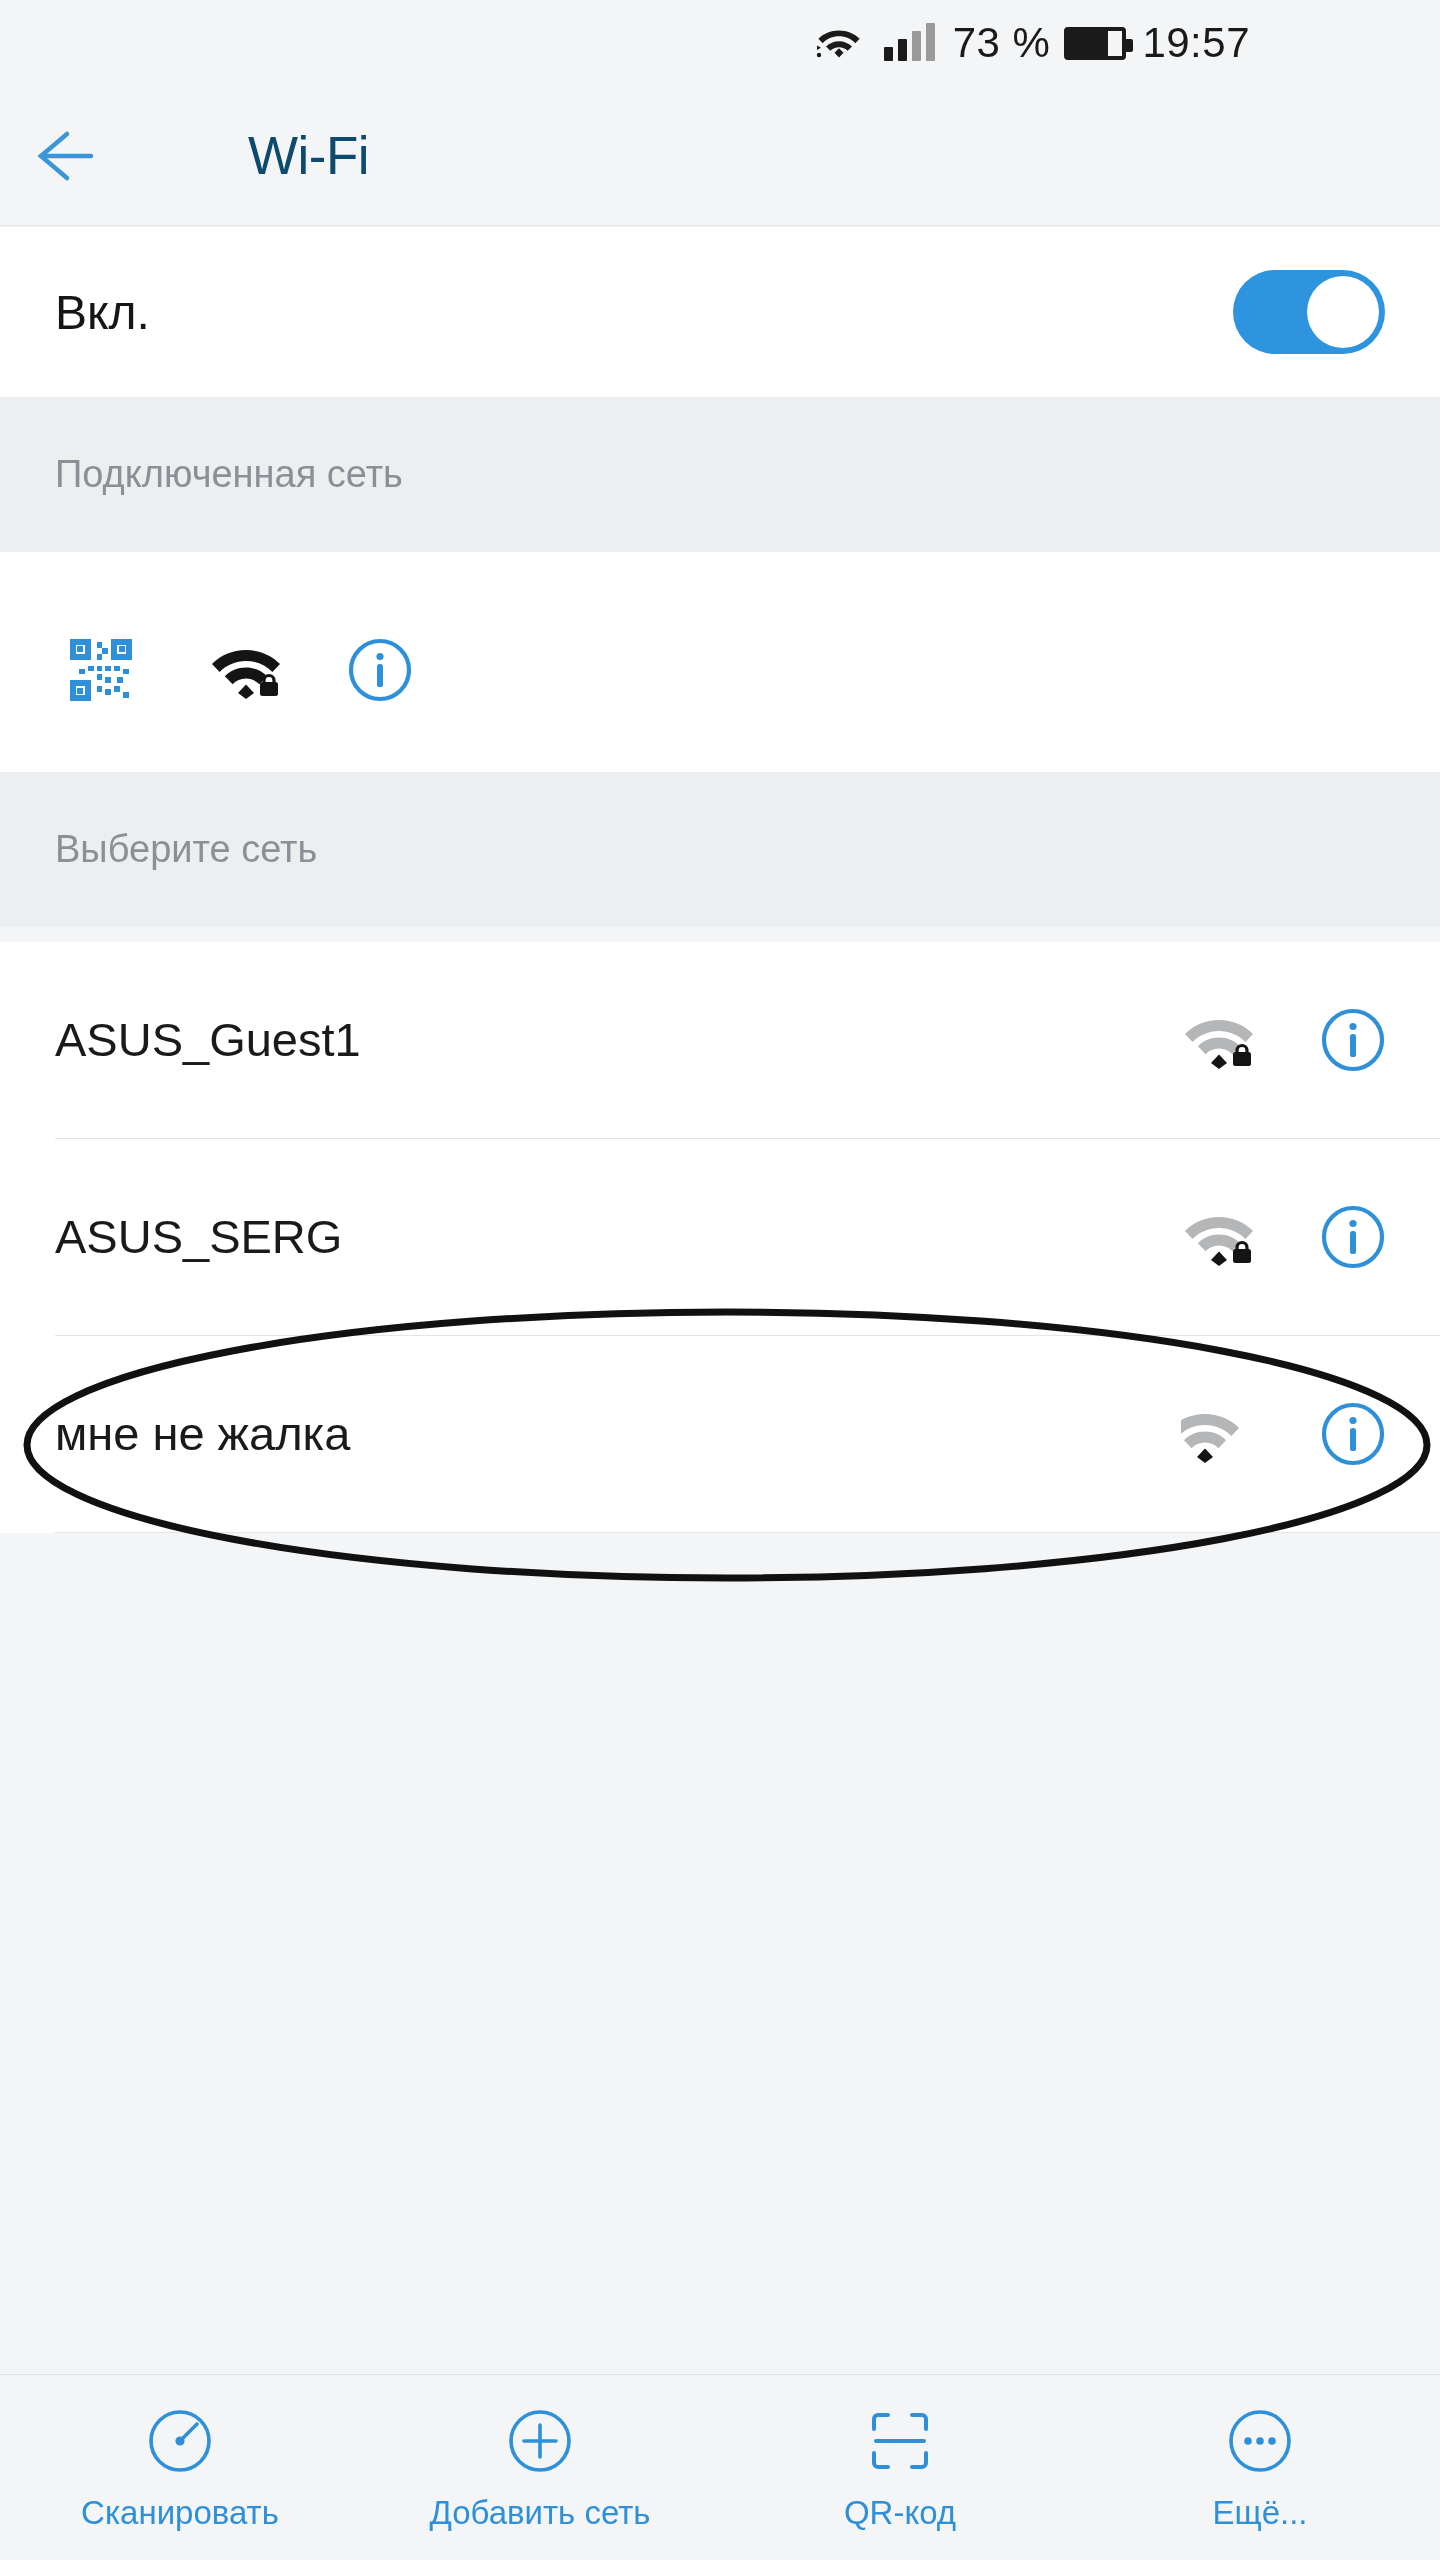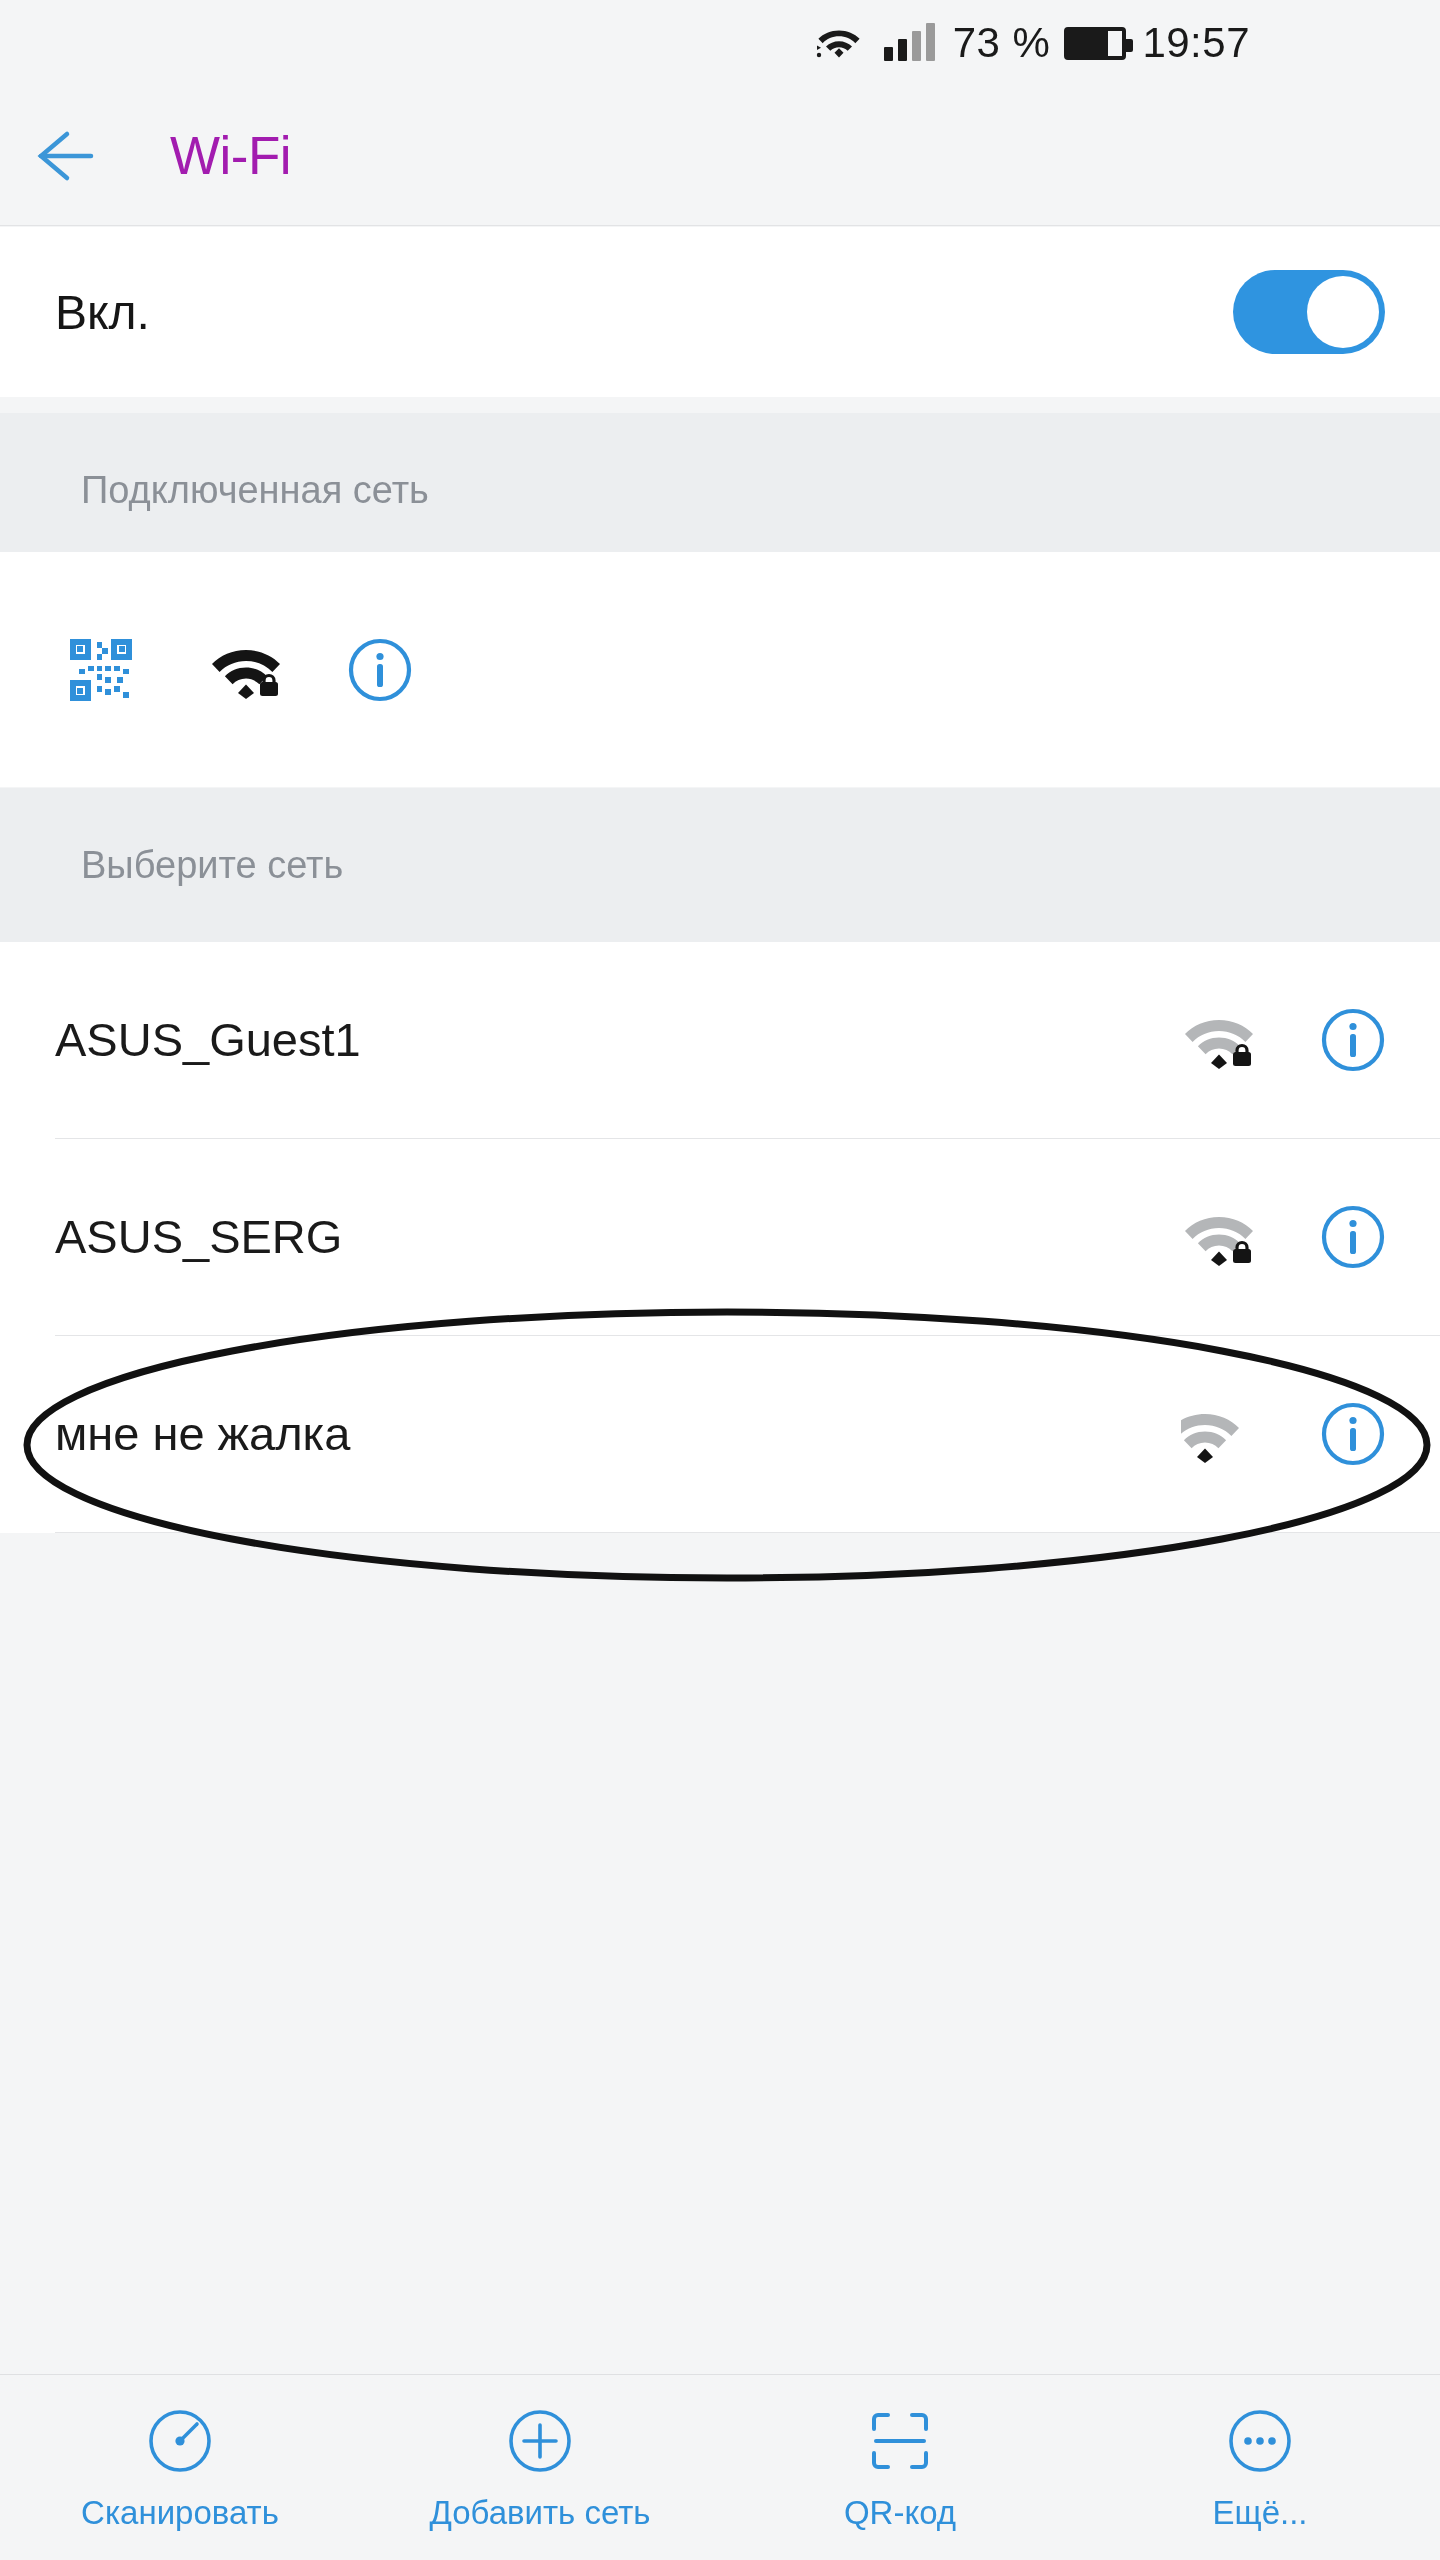--- a/index.html
+++ b/index.html
@@ -88,22 +88,22 @@
   .back-btn {
     width: 130px;
     height: 140px;
     display: flex;
     align-items: center;
     justify-content: center;
     cursor: pointer;
   }
   .page-title {
     font-size: 53px;
-    color: #a21caf;
-    margin-left: 40px;
+    color: #0c4a6e;
+    margin-left: 118px;
     letter-spacing: -0.5px;
   }
 
   
   .toggle-row {
     position: absolute;
     top: 227px; left: 0;
     width: 1440px;
     height: 170px;
     background: #ffffff;
@@ -128,24 +128,23 @@
     border-radius: 50%;
     background: #ffffff;
   }
 
   
   .section-head {
     width: 1440px;
     background: #eceef0;
     display: flex;
     align-items: center;
-    padding-left: 81px;
+    padding-left: 55px;
     font-size: 38px;
     color: #8b9097;
-    margin-top: 16px;
   }
 
   
   .list { width: 1440px; background: #ffffff; }
   .net-row {
     position: relative;
     width: 1440px;
     display: flex;
     align-items: center;
     justify-content: space-between;

